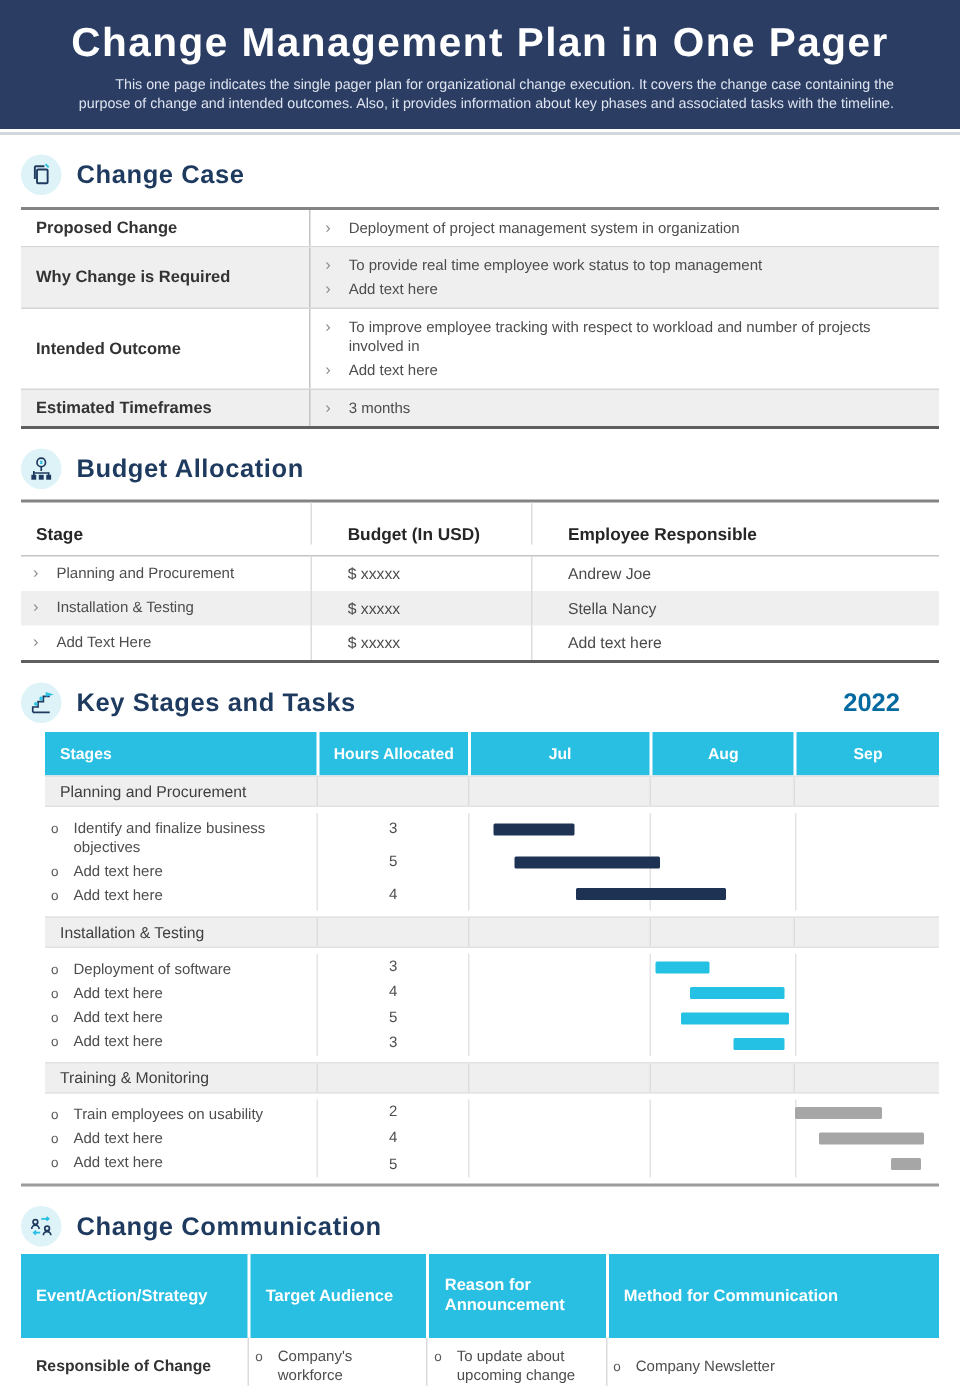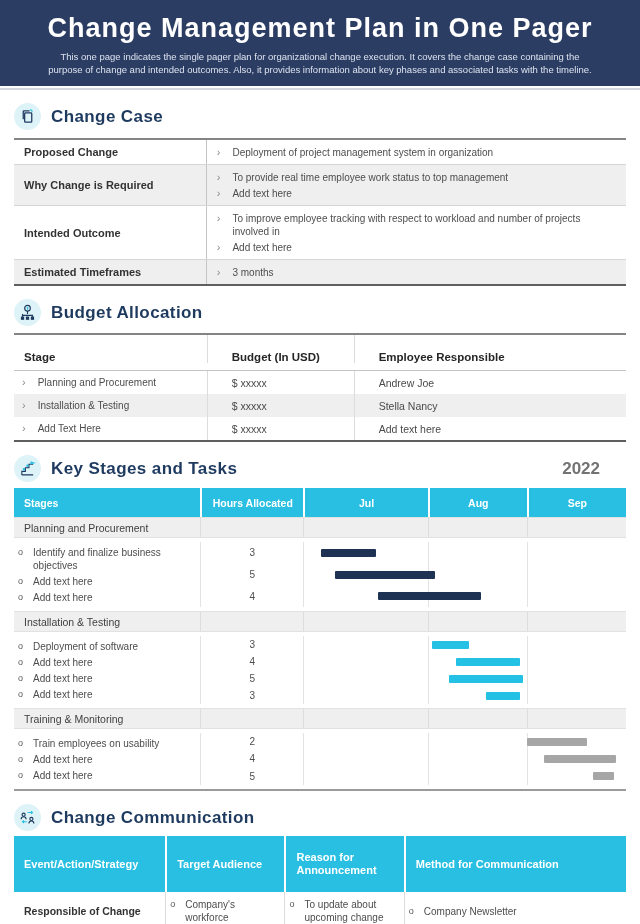--- a/index.html
+++ b/index.html
@@ -4,31 +4,31 @@
 <style>
   * { margin:0; padding:0; box-sizing:border-box; }
   html,body { width:640px; }
   body {
     height:924px; background:#ffffff; overflow:hidden; position:relative;
     font-family:"Liberation Sans","DejaVu Sans",sans-serif; color:#404040;
   }
   
   .banner { background:#2B3D63; height:86px; padding-top:13px; text-align:center; }
   .banner h1 { color:#fff; font-size:27px; font-weight:bold; letter-spacing:1px; }
-  .banner p { color:#dde3ef; font-size:9.5px; line-height:12.5px; max-width:552px; margin:7px auto 0; }
+  .banner p { color:#dde3ef; font-size:9.5px; line-height:12.5px; max-width:552px; margin:7px auto 0;text-align:right; }
   .banner-rule { height:2px; background:#d2d7de; margin-top:2px; }
 
   .content { padding:0 14px; }
 
   
   .sec-head { display:flex; align-items:center; gap:10px; margin-top:13px; }
   .sec-icon { width:27px; height:27px; border-radius:50%; background:#ddf3f8; display:flex; align-items:center; justify-content:center; flex:0 0 27px; }
   .sec-icon svg { width:17px; height:17px; }
   .sec-title { font-size:17px; font-weight:bold; color:#1E3A5F; letter-spacing:.4px; }
-  .sec-head .year { margin-left:auto; padding-right:26px; font-size:17px; font-weight:bold; color:#737373; }
+  .sec-head .year { margin-left:auto; padding-right:26px; font-size:17px; font-weight:bold; color:#0369a1; }
 
   
   .bullet-item { display:flex; align-items:flex-start; line-height:13px; padding:1.5px 0; font-size:10px; color:#4d4d4d; }
   .m-angle::before { content:"\203A"; color:#8a8a8a; font-size:11px; line-height:13px; margin:0 12px 0 4px; }
   .m-circle::before { content:"o"; color:#595959; font-size:9px; line-height:13px; margin:0 10px 0 4px; }
 
   
   .cc-table { margin-top:8px; border-top:2px solid #848484; border-bottom:2px solid #5f5f5f; }
   .cc-row { display:flex; border-bottom:1px solid #d6d6d6; }
   .cc-row:last-child { border-bottom:none; }
@@ -47,21 +47,21 @@
   .bd-c2 { flex:0 0 24%; padding-left:10px; }
   .bd-c3 { flex:1; padding-left:10px; }
   .bd-c2,.bd-c3 { border-left:1px solid #dcdcdc; align-self:stretch; display:flex; align-items:center;padding-left:24px; }
   .bd-row.head .bd-c2,.bd-row.head .bd-c3 { align-items:flex-end; }
   .bd-row.head div { font-size:11.5px; font-weight:bold; color:#262626; }
   .bd-row.head .bd-c1 { padding-left:10px; }
   .bd-cell-text { font-size:10.5px; color:#4a4a4a; }
 
   
   .ks-table { margin-top:6px; border-bottom:2px solid #9b9b9b; }
-  .ks-cols { display:flex; }
+  .ks-cols { display:flex;margin-left:16px; }
   .kc-stage { flex:0 0 30.4%; }
   .kc-hours { flex:0 0 16.9%; }
   .kc-jul { flex:0 0 20.3%; }
   .kc-aug { flex:0 0 16.2%; }
   .kc-sep { flex:1; }
   .ks-header { background:#29BFE2; height:29px; align-items:center; }
   .ks-header div { color:#fff; font-size:10.5px; font-weight:bold; text-align:center;
                    border-left:2px solid #fff; align-self:stretch; display:flex; align-items:center; justify-content:center; }
   .ks-header .kc-stage { border-left:none; justify-content:flex-start; padding-left:10px; }
   .ks-group { background:#efefef; border-bottom:1px solid #e2e2e2; border-top:1px solid #e2e2e2; height:21px; align-items:center; }

